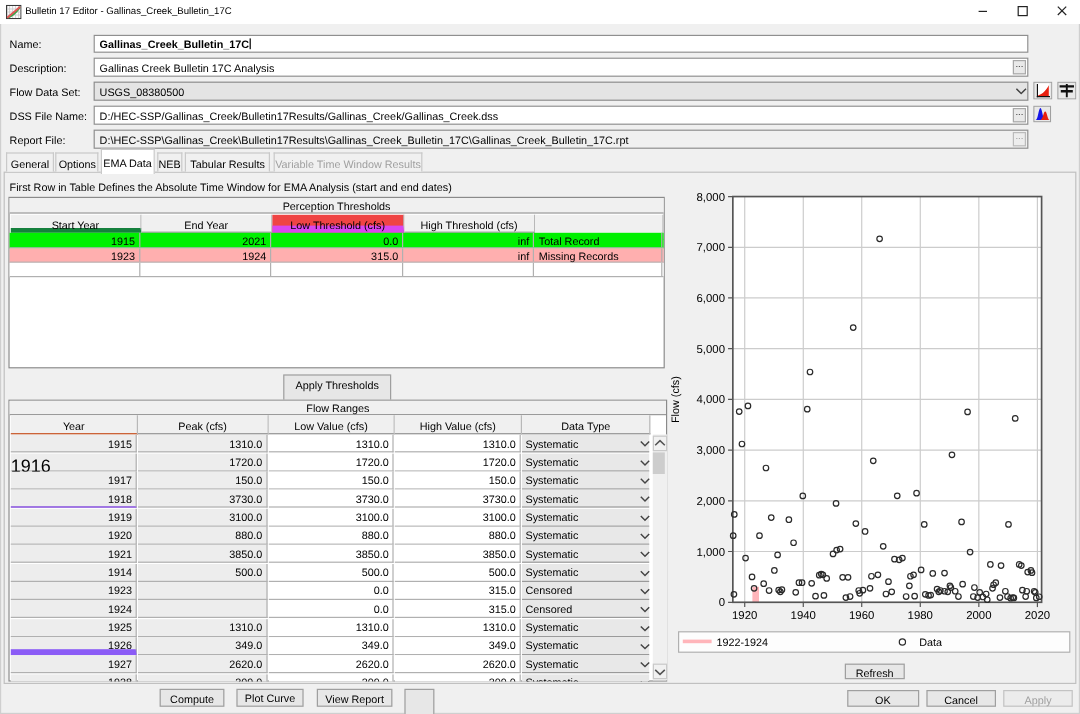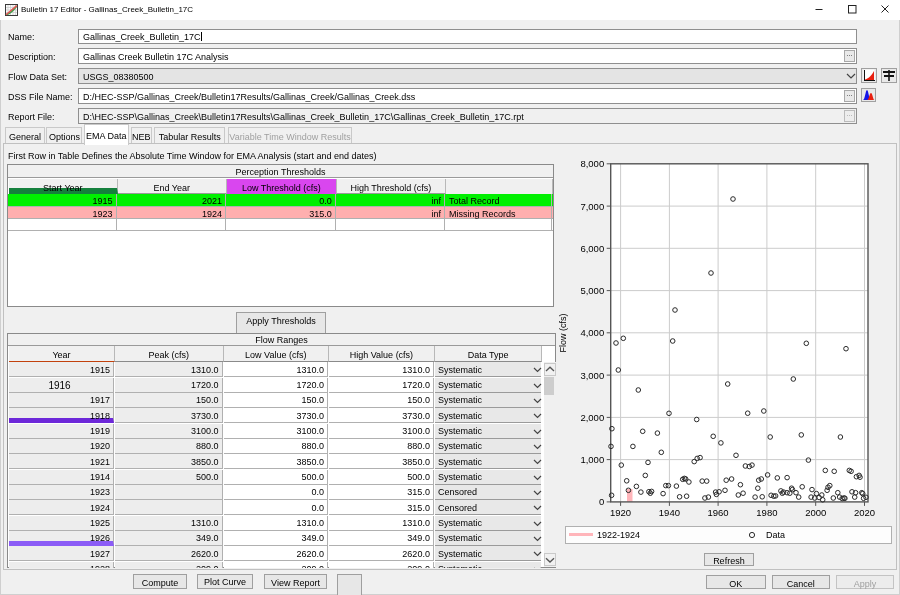--- a/index.html
+++ b/index.html
@@ -28,21 +28,21 @@
     <line x1="10.5" y1="9.5" x2="17.5" y2="9.5" stroke="#222" stroke-width="1"></line>
     <rect x="43.5" y="5.5" width="7.5" height="7.5" fill="none" stroke="#222" stroke-width="1"></rect>
     <line x1="76.5" y1="5.5" x2="83.5" y2="12.5" stroke="#222" stroke-width="1"></line>
     <line x1="83.5" y1="5.5" x2="76.5" y2="12.5" stroke="#222" stroke-width="1"></line>
   </svg>
 <div style="position:absolute;left:8px;top:32px;font-size:9px;color:#000">Name:</div>
 <div style="position:absolute;left:8px;top:51.5px;font-size:9px;color:#000">Description:</div>
 <div style="position:absolute;left:8px;top:71.5px;font-size:9px;color:#000">Flow Data Set:</div>
 <div style="position:absolute;left:8px;top:91.5px;font-size:9px;color:#000">DSS File Name:</div>
 <div style="position:absolute;left:8px;top:111.5px;font-size:9px;color:#000">Report File:</div>
-<div style="position:absolute;left:78px;top:28.5px;width:779px;height:15.5px;background:#fff;border:1px solid #8f8f8f;padding:2.5px 0 0 4px;font-size:9px;white-space:nowrap;">Gallinas_Creek_Bulletin_17C<span style="display:inline-block;width:1px;height:9px;background:#000;vertical-align:-1px"></span></div>
+<div style="position:absolute;left:78px;top:28.5px;width:779px;height:15.5px;background:#fff;border:1px solid #8f8f8f;padding:2.5px 0 0 4px;font-size:9px;white-space:nowrap;font-weight:bold;">Gallinas_Creek_Bulletin_17C<span style="display:inline-block;width:1px;height:9px;background:#000;vertical-align:-1px"></span></div>
 <div style="position:absolute;left:78px;top:48px;width:779px;height:15.5px;background:#fff;border:1px solid #8f8f8f;padding:2.5px 0 0 4px;font-size:9px;white-space:nowrap;">Gallinas Creek Bulletin 17C Analysis</div>
 <div style="position:absolute;left:844px;top:50px;width:11px;height:11.5px;background:#e9e9e9;border:1px solid #a8a8a8;font-size:8px;line-height:5px;text-align:center;color:#333">...</div>
 <div style="position:absolute;left:78px;top:68px;width:779px;height:15.5px;background:#e4e4e4;border:1px solid #8f8f8f;padding:2.5px 0 0 4px;font-size:9px;white-space:nowrap;">USGS_08380500</div>
 <svg width="10" height="6" style="position:absolute;left:846px;top:73px">
     <path d="M1 1 L5 5 L9 1" stroke="#444" stroke-width="1.2" fill="none"></path>
   </svg>
 <svg width="16" height="15" style="position:absolute;left:861px;top:67.5px">
 <rect x="0.5" y="0.5" width="15" height="14" fill="#e9e9e9" stroke="#a0a0a0"></rect>
 <rect x="2.5" y="1.5" width="11" height="11" fill="#fff"></rect>
 <path d="M3 12 L13 12 L13 3 C10 9 6 11 3 12 Z" fill="#e82010"></path>
@@ -67,23 +67,23 @@
 <div style="position:absolute;left:3px;top:143px;width:894px;height:427px;border:1px solid #c0c0c0;background:#f0f0f0"></div>
 <div style="position:absolute;left:5.3px;top:126.5px;width:39.400000000000006px;height:16.5px;background:#f0f0f0;border:1px solid #c9c9c9;border-bottom:none;text-align:center;font-size:9px;padding-top:4px;color:#000;white-space:nowrap">General</div>
 <div style="position:absolute;left:46.4px;top:126.5px;width:36.00000000000001px;height:16.5px;background:#f0f0f0;border:1px solid #c9c9c9;border-bottom:none;text-align:center;font-size:9px;padding-top:4px;color:#000;white-space:nowrap">Options</div>
 <div style="position:absolute;left:84px;top:123.5px;width:44.5px;height:21px;background:#ffffff;border:1px solid #c9c9c9;border-bottom:none;z-index:3;text-align:center;font-size:9px;padding-top:6px;color:#000;white-space:nowrap">EMA Data</div>
 <div style="position:absolute;left:130.7px;top:126.5px;width:21.30000000000001px;height:16.5px;background:#f0f0f0;border:1px solid #c9c9c9;border-bottom:none;text-align:center;font-size:9px;padding-top:4px;color:#000;white-space:nowrap">NEB</div>
 <div style="position:absolute;left:154px;top:126.5px;width:71.30000000000001px;height:16.5px;background:#f0f0f0;border:1px solid #c9c9c9;border-bottom:none;text-align:center;font-size:9px;padding-top:4px;color:#000;white-space:nowrap">Tabular Results</div>
 <div style="position:absolute;left:228px;top:126.5px;width:124px;height:16.5px;background:#f0f0f0;border:1px solid #c9c9c9;border-bottom:none;text-align:center;font-size:9px;padding-top:4px;color:#9f9f9f;white-space:nowrap">Variable Time Window Results</div>
 <div style="position:absolute;left:8px;top:151px;width:540px;height:12px;font-size:9px;color:#000">First Row in Table Defines the Absolute Time Window for EMA Analysis (start and end dates)</div>
 <div style="position:absolute;left:7px;top:164px;width:547px;height:143px;background:#ffffff;border:1px solid #8a8a8a"></div>
 <div style="position:absolute;left:8px;top:165px;width:545px;height:13px;background:#f0f0f0;border-bottom:1px solid #9a9a9a;text-align:center;font-size:9px;padding-top:2px">Perception Thresholds</div>
-<div style="position:absolute;left:9px;top:178.5px;width:108.6px;height:15.5px;background:#f0f0f0;border-bottom:6px solid #15803d;border-right:1px solid #b8b8b8;text-align:center;font-size:9px;padding-top:4px;color:#000">Start Year</div>
+<div style="position:absolute;left:9px;top:178.5px;width:108.6px;height:15.5px;background:#f0f0f0;border-bottom:4px solid #15803d;border-right:1px solid #b8b8b8;text-align:center;font-size:9px;padding-top:4px;color:#000">Start Year</div>
 <div style="position:absolute;left:117.6px;top:178.5px;width:109.4px;height:15.5px;background:#f0f0f0;border-bottom:1px solid #9a9a9a;border-right:1px solid #b8b8b8;text-align:center;font-size:9px;padding-top:4px;color:#000">End Year</div>
-<div style="position:absolute;left:227px;top:178.5px;width:109.80000000000001px;height:15.5px;background:#d946ef;border-bottom:1px solid #d946ef;border-right:1px solid #b8b8b8;text-align:center;font-size:9px;padding-top:4px;color:#000">Low Threshold (cfs)</div>
+<div style="position:absolute;left:227px;top:178.5px;width:109.80000000000001px;height:15.5px;background:#ef4444;border-bottom:6px solid #d946ef;border-right:1px solid #b8b8b8;text-align:center;font-size:9px;padding-top:4px;color:#000">Low Threshold (cfs)</div>
 <div style="position:absolute;left:336.8px;top:178.5px;width:109.19999999999999px;height:15.5px;background:#f0f0f0;border-bottom:1px solid #9a9a9a;border-right:1px solid #b8b8b8;text-align:center;font-size:9px;padding-top:4px;color:#000">High Threshold (cfs)</div>
 <div style="position:absolute;left:446px;top:178.5px;width:107px;height:15.5px;background:#f0f0f0;border-bottom:1px solid #9a9a9a;border-right:1px solid #b8b8b8;text-align:center;font-size:9px;padding-top:20px;color:#000">Comments</div>
 <div style="position:absolute;left:8px;top:194px;width:545px;height:12.599999999999994px;background:#00f000;border-bottom:1px solid #b0b0b0"></div>
 <div style="position:absolute;left:9px;top:194px;width:107.6px;height:11.599999999999994px;border-right:1px solid #b0b0b0;text-align:right;padding-right:3px;font-size:9px;padding-top:2px;color:#000">1915</div>
 <div style="position:absolute;left:117.6px;top:194px;width:108.4px;height:11.599999999999994px;border-right:1px solid #b0b0b0;text-align:right;padding-right:3px;font-size:9px;padding-top:2px;color:#000">2021</div>
 <div style="position:absolute;left:227px;top:194px;width:108.80000000000001px;height:11.599999999999994px;border-right:1px solid #b0b0b0;text-align:right;padding-right:3px;font-size:9px;padding-top:2px;color:#000">0.0</div>
 <div style="position:absolute;left:336.8px;top:194px;width:108.19999999999999px;height:11.599999999999994px;border-right:1px solid #b0b0b0;text-align:right;padding-right:3px;font-size:9px;padding-top:2px;color:#000">inf</div>
 <div style="position:absolute;left:446px;top:194px;width:106px;height:11.599999999999994px;border-right:1px solid #b0b0b0;text-align:left;padding-left:3px;font-size:9px;padding-top:2px;color:#000">Total Record</div>
 <div style="position:absolute;left:8px;top:206.6px;width:545px;height:12.200000000000017px;background:#ffafaf;border-bottom:1px solid #b0b0b0"></div>
 <div style="position:absolute;left:9px;top:206.6px;width:107.6px;height:11.200000000000017px;border-right:1px solid #b0b0b0;text-align:right;padding-right:3px;font-size:9px;padding-top:2px;color:#000">1923</div>
@@ -107,37 +107,37 @@
 <div style="position:absolute;left:434.9px;top:345.7px;width:107.60000000000002px;height:16.6px;background:#f0f0f0;border-bottom:1px solid #8a8a8a;border-right:1px solid #b8b8b8;text-align:center;font-size:9px;padding-top:4px;color:#000">Data Type</div>
 <div style="position:absolute;left:8px;top:362.3px;width:534.5px;height:205.7px;overflow:hidden">
     <div style="position:absolute;left:1px;top:0.00px;width:105px;height:15.0px;border-right:1px solid #b0b0b0;border-bottom:1px solid #b0b0b0;text-align:right;padding-right:3px;font-size:9px;padding-top:2.5px;background:#ededed;color:#000">1915</div>
     <div style="position:absolute;left:107px;top:0.00px;width:107.6px;height:15.0px;border-right:1px solid #b0b0b0;border-bottom:1px solid #b0b0b0;text-align:right;padding-right:3px;font-size:9px;padding-top:2.5px;background:#ededed;color:#000">1310.0</div>
     <div style="position:absolute;left:215.6px;top:0.00px;width:104.4px;height:15.0px;border-right:1px solid #b0b0b0;border-bottom:1px solid #b0b0b0;text-align:right;padding-right:3px;font-size:9px;padding-top:2.5px;background:#ffffff;color:#000">1310.0</div>
     <div style="position:absolute;left:321px;top:0.00px;width:104.89999999999998px;height:15.0px;border-right:1px solid #b0b0b0;border-bottom:1px solid #b0b0b0;text-align:right;padding-right:3px;font-size:9px;padding-top:2.5px;background:#ffffff;color:#000">1310.0</div>
     <div style="position:absolute;left:426.9px;top:0.00px;width:106.60000000000002px;height:15.0px;border-bottom:1px solid #9a9a9a;text-align:left;padding-left:3px;font-size:9px;padding-top:2.5px;background:#e8e8e8;color:#000">Systematic</div>
     <svg width="9" height="6" style="position:absolute;left:525px;top:5.00px">
       <path d="M1 1 L4.5 4.5 L8 1" stroke="#444" stroke-width="1.2" fill="none"></path>
     </svg>
-    <div style="position:absolute;left:1px;top:15.33px;width:105px;height:15.0px;border-right:1px solid #b0b0b0;border-bottom:1px solid #b0b0b0;text-align:center;padding-right:3px;font-size:10px;padding-top:2.5px;background:#ededed;color:#000">1916</div>
+    <div style="position:absolute;left:1px;top:15.33px;width:105px;height:15.0px;border-right:1px solid #b0b0b0;border-bottom:1px solid #b0b0b0;text-align:left;padding-right:3px;font-size:15px;padding-top:2.5px;background:#ededed;color:#000">1916</div>
     <div style="position:absolute;left:107px;top:15.33px;width:107.6px;height:15.0px;border-right:1px solid #b0b0b0;border-bottom:1px solid #b0b0b0;text-align:right;padding-right:3px;font-size:9px;padding-top:2.5px;background:#ededed;color:#000">1720.0</div>
     <div style="position:absolute;left:215.6px;top:15.33px;width:104.4px;height:15.0px;border-right:1px solid #b0b0b0;border-bottom:1px solid #b0b0b0;text-align:right;padding-right:3px;font-size:9px;padding-top:2.5px;background:#ffffff;color:#000">1720.0</div>
     <div style="position:absolute;left:321px;top:15.33px;width:104.89999999999998px;height:15.0px;border-right:1px solid #b0b0b0;border-bottom:1px solid #b0b0b0;text-align:right;padding-right:3px;font-size:9px;padding-top:2.5px;background:#ffffff;color:#000">1720.0</div>
     <div style="position:absolute;left:426.9px;top:15.33px;width:106.60000000000002px;height:15.0px;border-bottom:1px solid #9a9a9a;text-align:left;padding-left:3px;font-size:9px;padding-top:2.5px;background:#e8e8e8;color:#000">Systematic</div>
     <svg width="9" height="6" style="position:absolute;left:525px;top:20.33px">
       <path d="M1 1 L4.5 4.5 L8 1" stroke="#444" stroke-width="1.2" fill="none"></path>
     </svg>
     <div style="position:absolute;left:1px;top:30.66px;width:105px;height:15.0px;border-right:1px solid #b0b0b0;border-bottom:1px solid #b0b0b0;text-align:right;padding-right:3px;font-size:9px;padding-top:2.5px;background:#ededed;color:#000">1917</div>
     <div style="position:absolute;left:107px;top:30.66px;width:107.6px;height:15.0px;border-right:1px solid #b0b0b0;border-bottom:1px solid #b0b0b0;text-align:right;padding-right:3px;font-size:9px;padding-top:2.5px;background:#ededed;color:#000">150.0</div>
     <div style="position:absolute;left:215.6px;top:30.66px;width:104.4px;height:15.0px;border-right:1px solid #b0b0b0;border-bottom:1px solid #b0b0b0;text-align:right;padding-right:3px;font-size:9px;padding-top:2.5px;background:#ffffff;color:#000">150.0</div>
     <div style="position:absolute;left:321px;top:30.66px;width:104.89999999999998px;height:15.0px;border-right:1px solid #b0b0b0;border-bottom:1px solid #b0b0b0;text-align:right;padding-right:3px;font-size:9px;padding-top:2.5px;background:#ffffff;color:#000">150.0</div>
     <div style="position:absolute;left:426.9px;top:30.66px;width:106.60000000000002px;height:15.0px;border-bottom:1px solid #9a9a9a;text-align:left;padding-left:3px;font-size:9px;padding-top:2.5px;background:#e8e8e8;color:#000">Systematic</div>
     <svg width="9" height="6" style="position:absolute;left:525px;top:35.66px">
       <path d="M1 1 L4.5 4.5 L8 1" stroke="#444" stroke-width="1.2" fill="none"></path>
     </svg>
-    <div style="position:absolute;left:1px;top:45.99px;width:105px;height:15.0px;border-right:1px solid #b0b0b0;border-bottom:5px solid #6d28d9;text-align:right;padding-right:3px;font-size:9px;padding-top:2.5px;background:#ededed;color:#000">1918</div>
+    <div style="position:absolute;left:1px;top:45.99px;width:105px;height:15.0px;border-right:1px solid #b0b0b0;border-bottom:1px solid #6d28d9;text-align:right;padding-right:3px;font-size:9px;padding-top:2.5px;background:#ededed;color:#000">1918</div>
     <div style="position:absolute;left:107px;top:45.99px;width:107.6px;height:15.0px;border-right:1px solid #b0b0b0;border-bottom:1px solid #b0b0b0;text-align:right;padding-right:3px;font-size:9px;padding-top:2.5px;background:#ededed;color:#000">3730.0</div>
     <div style="position:absolute;left:215.6px;top:45.99px;width:104.4px;height:15.0px;border-right:1px solid #b0b0b0;border-bottom:1px solid #b0b0b0;text-align:right;padding-right:3px;font-size:9px;padding-top:2.5px;background:#ffffff;color:#000">3730.0</div>
     <div style="position:absolute;left:321px;top:45.99px;width:104.89999999999998px;height:15.0px;border-right:1px solid #b0b0b0;border-bottom:1px solid #b0b0b0;text-align:right;padding-right:3px;font-size:9px;padding-top:2.5px;background:#ffffff;color:#000">3730.0</div>
     <div style="position:absolute;left:426.9px;top:45.99px;width:106.60000000000002px;height:15.0px;border-bottom:1px solid #9a9a9a;text-align:left;padding-left:3px;font-size:9px;padding-top:2.5px;background:#e8e8e8;color:#000">Systematic</div>
     <svg width="9" height="6" style="position:absolute;left:525px;top:50.99px">
       <path d="M1 1 L4.5 4.5 L8 1" stroke="#444" stroke-width="1.2" fill="none"></path>
     </svg>
     <div style="position:absolute;left:1px;top:61.32px;width:105px;height:15.0px;border-right:1px solid #b0b0b0;border-bottom:1px solid #b0b0b0;text-align:right;padding-right:3px;font-size:9px;padding-top:2.5px;background:#ededed;color:#000">1919</div>
     <div style="position:absolute;left:107px;top:61.32px;width:107.6px;height:15.0px;border-right:1px solid #b0b0b0;border-bottom:1px solid #b0b0b0;text-align:right;padding-right:3px;font-size:9px;padding-top:2.5px;background:#ededed;color:#000">3100.0</div>
     <div style="position:absolute;left:215.6px;top:61.32px;width:104.4px;height:15.0px;border-right:1px solid #b0b0b0;border-bottom:1px solid #b0b0b0;text-align:right;padding-right:3px;font-size:9px;padding-top:2.5px;background:#ffffff;color:#000">3100.0</div>

